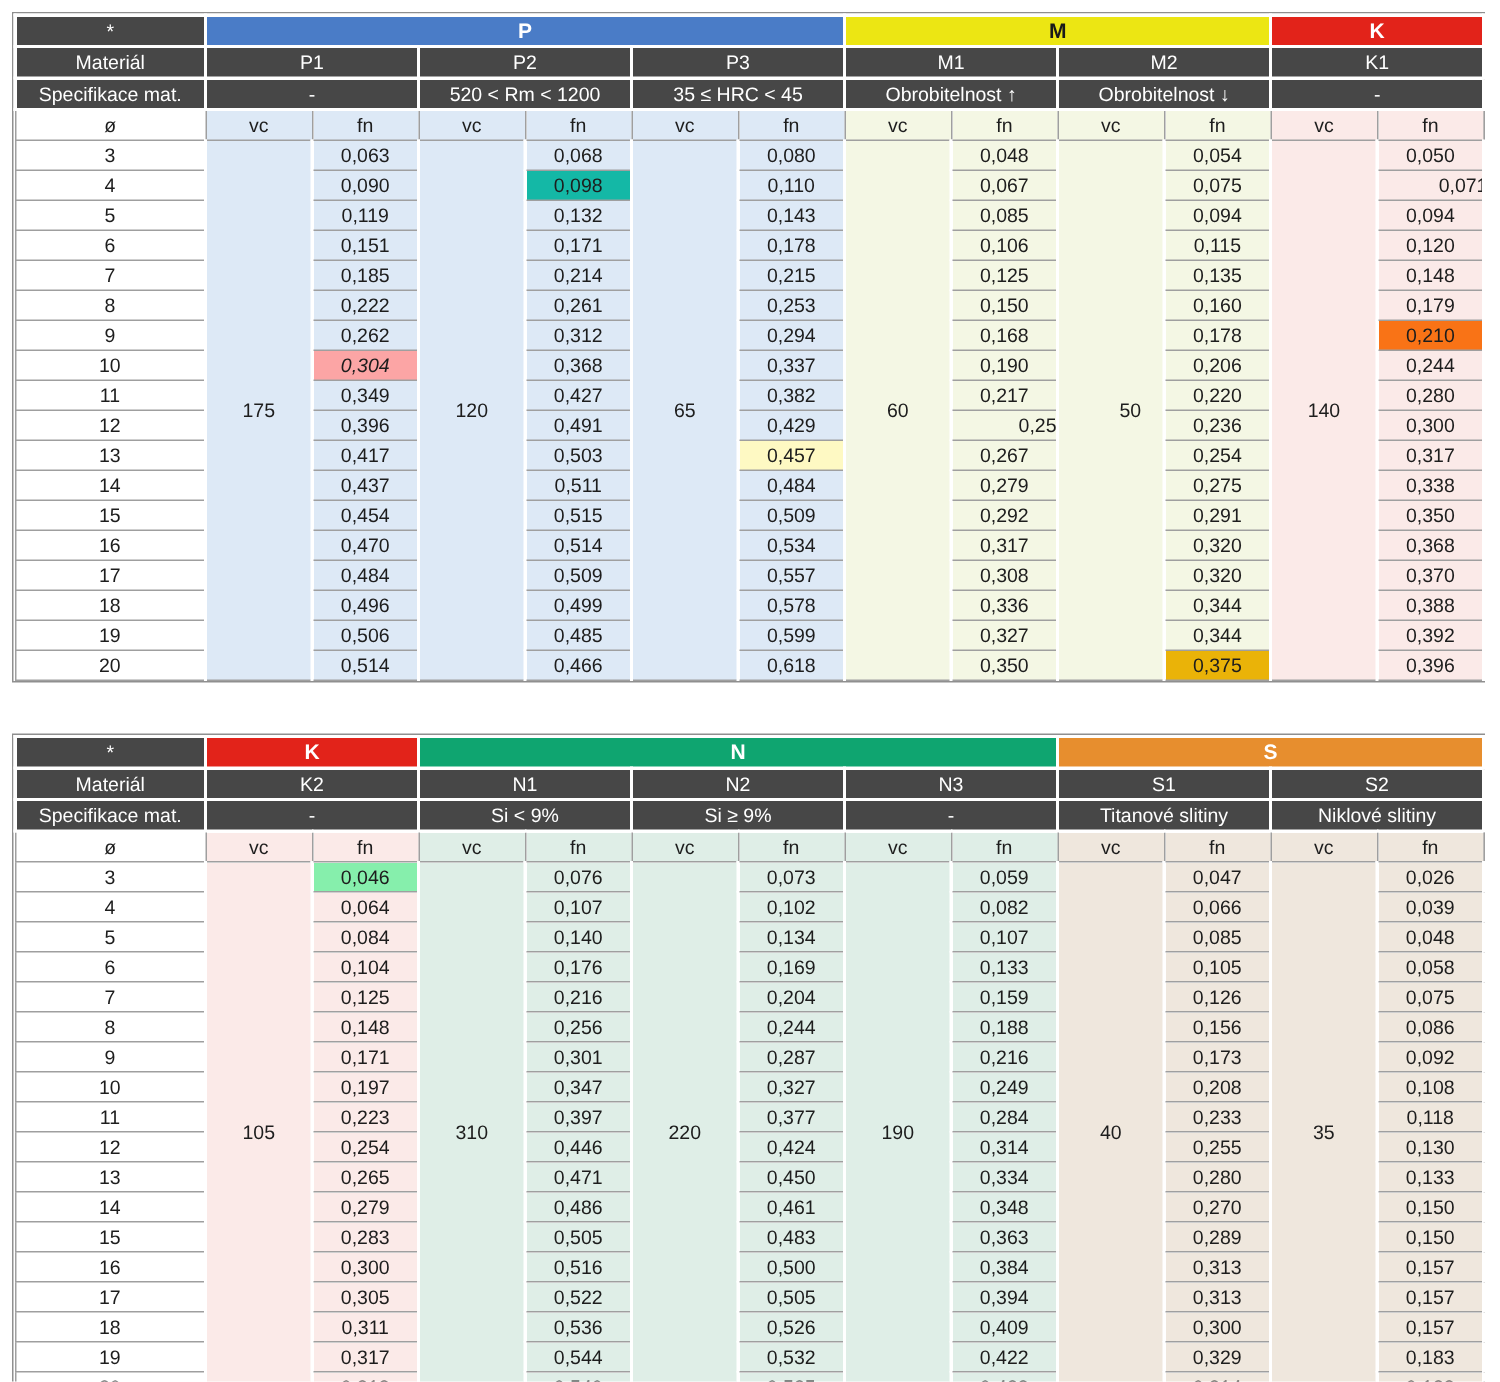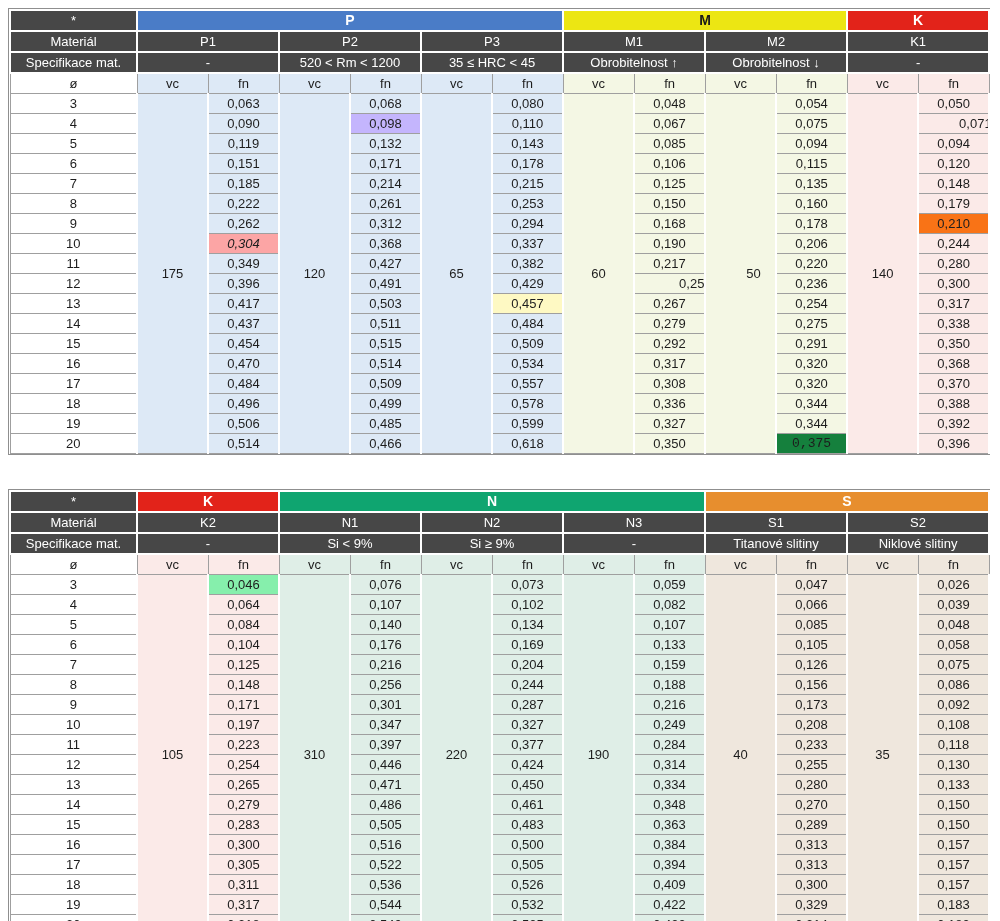--- a/index.html
+++ b/index.html
@@ -135,21 +135,21 @@
               <td class="vc-cell" rowspan="18" style="background: rgb(244, 247, 228);">60</td>
               <td class="data" style="background: rgb(244, 247, 228);">0,048</td>
               <td class="vc-cell" rowspan="18" style="background: rgb(244, 247, 228); padding-left: 28px;">50</td>
               <td class="data" style="background: rgb(244, 247, 228);">0,054</td>
               <td class="vc-cell" rowspan="18" style="background: rgb(251, 234, 232);">140</td>
               <td class="data" style="background: rgb(251, 234, 232);">0,050</td>
             </tr>
             <tr>
               <td class="diam">4</td>
               <td class="data" style="background: rgb(221, 233, 246);">0,090</td>
-              <td class="data" style="background: #c4b5fd; margin-left: 28px;">0,098</td>
+              <td class="data" style="background: #14b8a6; margin-left: 28px;">0,098</td>
               <td class="data" style="background: rgb(221, 233, 246);">0,110</td>
               <td class="data" style="background: rgb(244, 247, 228);">0,067</td>
               <td class="data" style="background: rgb(244, 247, 228);">0,075</td>
               <td class="data" style="background: rgb(251, 234, 232); padding-left: 40px;">0,071</td>
             </tr>
             <tr>
               <td class="diam">5</td>
               <td class="data" style="background: rgb(221, 233, 246);">0,119</td>
               <td class="data" style="background: rgb(221, 233, 246);">0,132</td>
               <td class="data" style="background: rgb(221, 233, 246);">0,143</td>
@@ -282,21 +282,21 @@
               <td class="data" style="background: rgb(244, 247, 228);">0,327</td>
               <td class="data" style="background: rgb(244, 247, 228);">0,344</td>
               <td class="data" style="background: rgb(251, 234, 232);">0,392</td>
             </tr>
             <tr>
               <td class="diam">20</td>
               <td class="data" style="background: rgb(221, 233, 246);">0,514</td>
               <td class="data" style="background: rgb(221, 233, 246);">0,466</td>
               <td class="data" style="background: rgb(221, 233, 246);">0,618</td>
               <td class="data" style="background: rgb(244, 247, 228);">0,350</td>
-              <td class="data" style="background: #15803d; font-family: Liberation Mono, monospace;">0,375</td>
+              <td class="data" style="background: #eab308;">0,375</td>
               <td class="data" style="background: rgb(251, 234, 232);">0,396</td>
             </tr>
           </tbody>
         </table>
       </div>
       <div class="tablewrap">
         <table>
           <colgroup>
             <col style="width: 127px;">
             <col style="width: 71px;">

